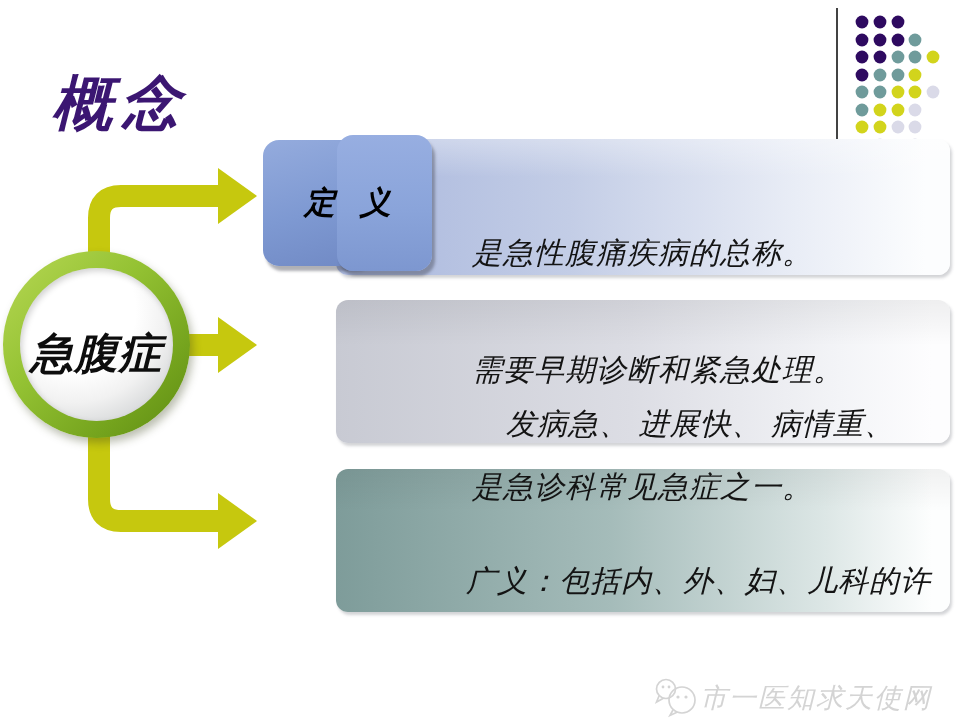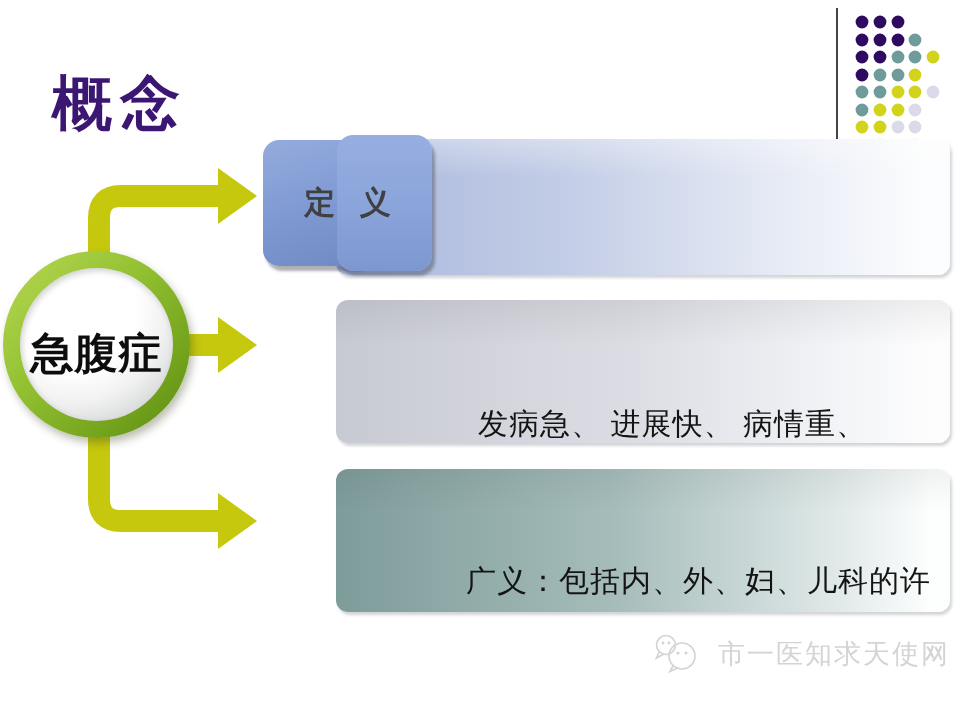--- a/index.html
+++ b/index.html
@@ -1,17 +1,17 @@
 <!DOCTYPE html>
 <html><head>
 <meta charset="utf-8">
 <style>
   html,body{margin:0;padding:0;background:#fff;}
   .slide{position:relative;width:960px;height:720px;background:#ffffff;overflow:hidden;
-         font-family:"Liberation Sans","DejaVu Sans",sans-serif;}
+         font-family:"Liberation Sans","DejaVu Sans",sans-serif;font-style:italic;}
 
   
   .page-title{position:absolute;left:52px;top:74px;font-family:"Liberation Serif","DejaVu Serif",serif;
               font-weight:bold;font-size:60px;letter-spacing:8px;line-height:1;}
 
   
   .deco{position:absolute;left:820px;top:0;width:140px;height:180px;}
 
   
   .node{position:absolute;left:3px;top:251px;width:187px;height:187px;border-radius:50%;
@@ -39,40 +39,40 @@
                      linear-gradient(to right,#7e9c9a 0%,#a5bcba 45%,#dde7e6 80%,#fdfefe 97%);}
 
   
   .tile{position:absolute;}
   .tile .back,.tile .front{position:absolute;border-radius:16px;
           box-shadow:3px 5px 3px rgba(55,58,70,.40);}
   .tile .back{left:0;top:5px;width:64%;height:93%;}
   .tile .front{left:44%;top:0;width:56%;height:100%;}
   .tile .tile-label{position:absolute;left:0;top:0;width:100%;height:100%;
           display:flex;align-items:center;justify-content:center;
-          font-weight:bold;font-size:31px;color:#404040;word-spacing:16px;white-space:pre;z-index:2;}
+          font-weight:bold;font-size:31px;color:#000000;word-spacing:16px;white-space:pre;z-index:2;}
   .tile-1{left:263px;top:135px;width:169px;height:136px;}
   .tile-1 .back{background:linear-gradient(165deg,#94abdd 0%,#7e99d2 55%,#7089c4 100%);}
   .tile-1 .front{background:linear-gradient(180deg,#97aee1 0%,#8aa4da 55%,#7d97d0 100%);}
   .tile-2{left:270px;top:303px;width:162px;height:140px;}
   .tile-2 .back{background:linear-gradient(165deg,#e7e8ed 0%,#c9ccd6 55%,#b3b6c4 100%);}
   .tile-2 .front{background:linear-gradient(180deg,#eeeff3 0%,#dfe1e8 55%,#cfd2dc 100%);}
   .tile-3{left:270px;top:467px;width:165px;height:148px;}
   .tile-3 .back{background:linear-gradient(165deg,#93b2af 0%,#7da19f 55%,#688f8f 100%);}
   .tile-3 .front{background:linear-gradient(180deg,#9ab7b4 0%,#87aba8 55%,#77a09d 100%);}
 
   
   .body-text{position:absolute;z-index:3;font-family:"Liberation Serif","DejaVu Serif",serif;
              color:#141414;font-size:30px;line-height:39px;white-space:pre;letter-spacing:1px;}
   .text-1{left:472px;top:155px;}
-  .text-2{left:478px;top:321px;line-height:41px;}
+  .text-2{left:506px;top:321px;line-height:41px;}
   .text-3{left:466px;top:481px;line-height:40px;}
 
   
-  .watermark{position:absolute;left:652px;top:632px;display:flex;align-items:center;gap:18px;}
+  .watermark{position:absolute;left:652px;top:676px;display:flex;align-items:center;gap:0;}
   .watermark-text{font-size:27px;color:#d4d4d4;letter-spacing:2px;white-space:nowrap;}
 </style>
 </head>
 <body>
 
 <div class="slide">
 
   <div class="page-title" style="color: rgb(59, 22, 114);">概念</div>
 
   <svg class="deco" viewBox="0 0 140 180">
@@ -134,20 +134,25 @@
   <div class="band band-1"></div>
   <div class="band band-2"></div>
   <div class="band band-3"></div>
 
   <div class="tile tile-1">
     <div class="back"></div>
     <div class="front"></div>
     <div class="tile-label">定 义</div>
   </div>
 
+  <div class="body-text text-1">
+    <div>是急性腹痛疾病的总称。</div>
+    <div>需要早期诊断和紧急处理。</div>
+    <div>是急诊科常见急症之一。</div>
+  </div>
   <div class="body-text text-2">
     <div>发病急、 进展快、 病情重、</div>
   </div>
   <div class="body-text text-3">
     <div>广义：包括内、外、妇、儿科的许</div>
     
   </div>
 
   <div class="watermark">
     <svg width="48" height="44" viewBox="0 0 48 44">

